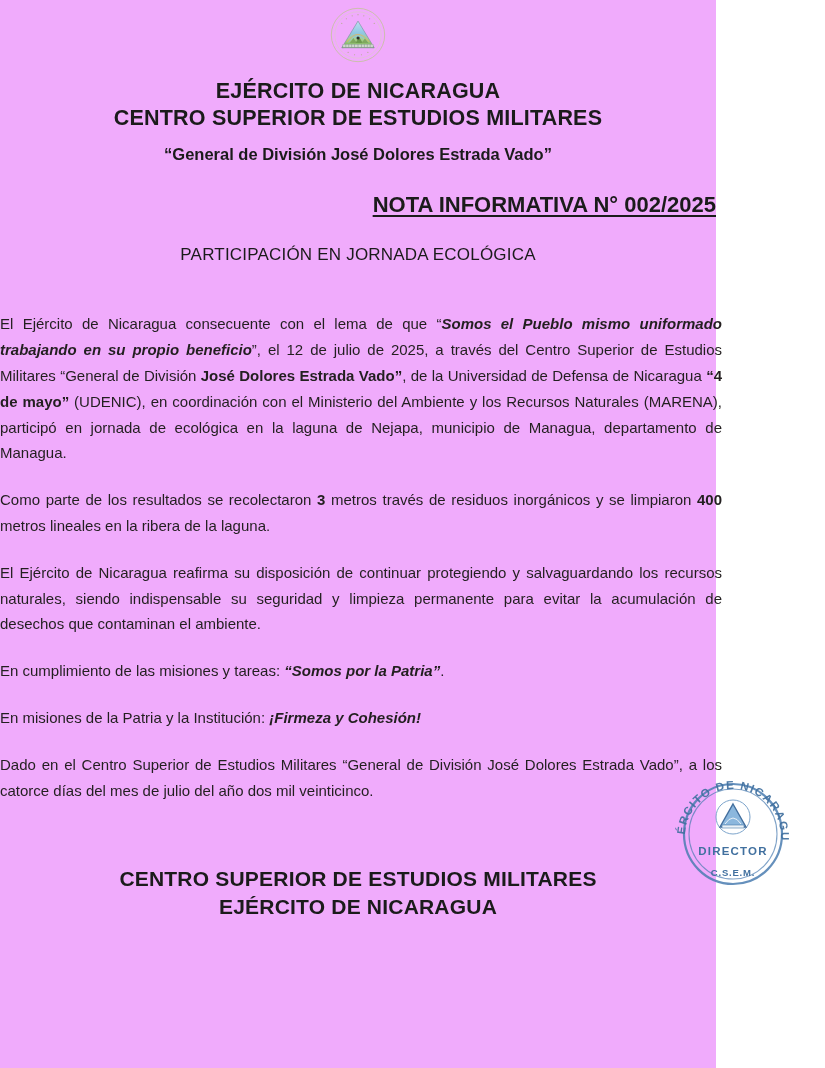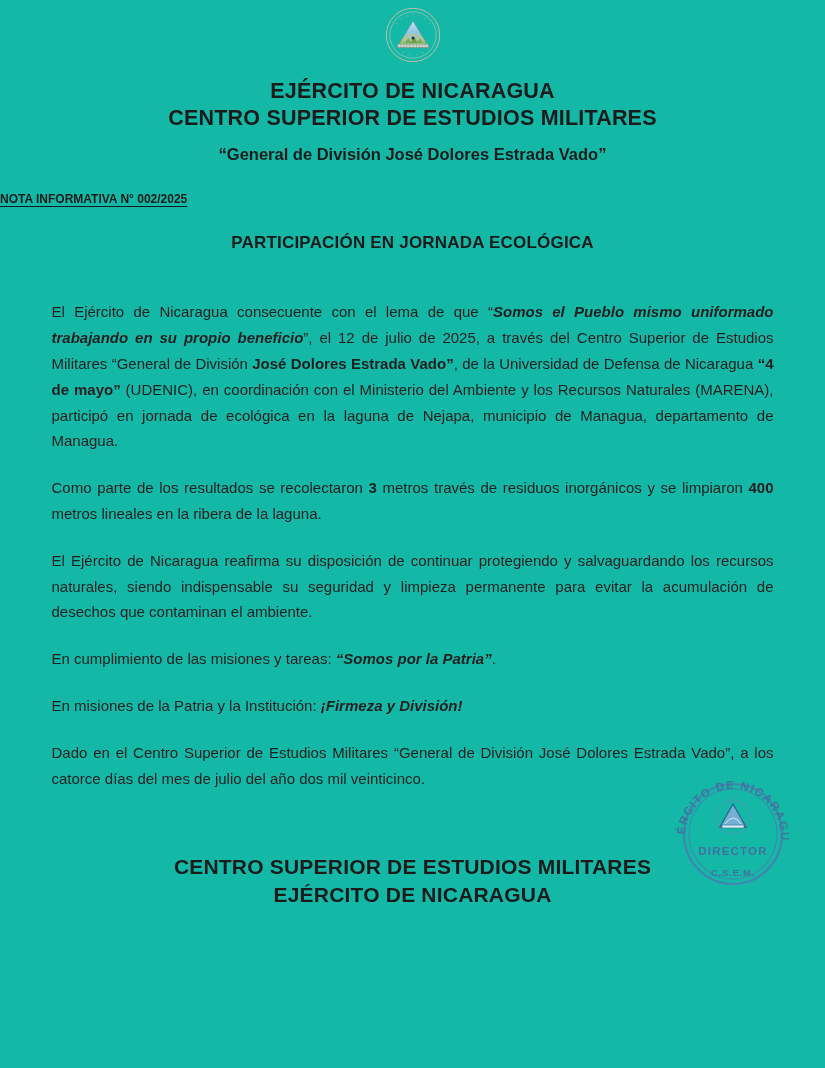--- a/index.html
+++ b/index.html
@@ -11,24 +11,24 @@
   body {
     width: 825px;
     height: 1068px;
     font-family: "Liberation Sans", sans-serif;
     color: #231f20;
     position: relative;
     overflow: hidden;
   }
 
   .page {
-    width: 825px;
+    width: 716px;
     height: 1068px;
     position: relative;
-    background: #14b8a6;
+    background: #f0abfc;
   }
 
   
   .emblem-wrap {
     width: 100%;
     text-align: center;
     padding-top: 6px;
     height: 62px;
     box-sizing: border-box;
   }
@@ -55,34 +55,34 @@
   .header .h-line3 {
     font-size: 16.5px;
     font-weight: bold;
     line-height: 1.5;
     color: #1b1b1b;
     margin-top: 9px;
   }
 
   
   .doc-number {
-    text-align: left;
-    font-size: 12px;
+    text-align: right;
+    font-size: 22px;
     font-weight: bold;
     margin-top: 26px;
     color: #1b1b1b;
   }
   .doc-number span.ul {
     text-decoration: underline;
     text-underline-offset: 3px;
   }
   .doc-subject {
     text-align: center;
     font-size: 17px;
-    font-weight: bold;
+    font-weight: normal;
     margin-top: 27px;
     color: #1b1b1b;
     letter-spacing: 0.2px;
   }
 
   
   .body-block {
     margin: 16px auto;
     width: 722px;
     padding-top: 30px;
@@ -197,21 +197,21 @@
   <div class="body-block">
 
     <p class="para"><span>El Ejército de Nicaragua consecuente con el lema de que “</span><span class="bi">Somos el Pueblo mismo uniformado trabajando en su propio beneficio</span><span>”, el 12 de julio de 2025, a través del Centro Superior de Estudios Militares “General de División </span><span class="b">José Dolores Estrada Vado”</span><span>, de la Universidad de Defensa de Nicaragua </span><span class="b">“4 de mayo”</span><span> (UDENIC), en coordinación con el Ministerio del Ambiente y los Recursos Naturales (MARENA), participó en jornada de ecológica en la laguna de Nejapa, municipio de Managua, departamento de Managua.</span></p>
 
     <p class="para"><span>Como parte de los resultados se recolectaron </span><span class="b">3</span><span> metros través de residuos inorgánicos y se limpiaron </span><span class="b">400</span><span> metros lineales en la ribera de la laguna.</span></p>
 
     <p class="para">El Ejército de Nicaragua reafirma su disposición de continuar protegiendo y salvaguardando los recursos naturales, siendo indispensable su seguridad y limpieza permanente para evitar la acumulación de desechos que contaminan el ambiente.</p>
 
     <p class="para"><span>En cumplimiento de las misiones y tareas: </span><span class="bi">“Somos por la Patria”</span><span>.</span></p>
 
-    <p class="para"><span>En misiones de la Patria y la Institución: </span><span class="bi">¡Firmeza y División!</span></p>
+    <p class="para"><span>En misiones de la Patria y la Institución: </span><span class="bi">¡Firmeza y Cohesión!</span></p>
 
     <p class="para last">Dado en el Centro Superior de Estudios Militares “General de División José Dolores Estrada Vado”, a los catorce días del mes de julio del año dos mil veinticinco.</p>
   </div>
 
   <div class="signature">
     <div class="s-line">CENTRO SUPERIOR DE ESTUDIOS MILITARES</div>
     <div class="s-line">EJÉRCITO DE NICARAGUA</div>
   </div>
 
   <div class="stamp">

